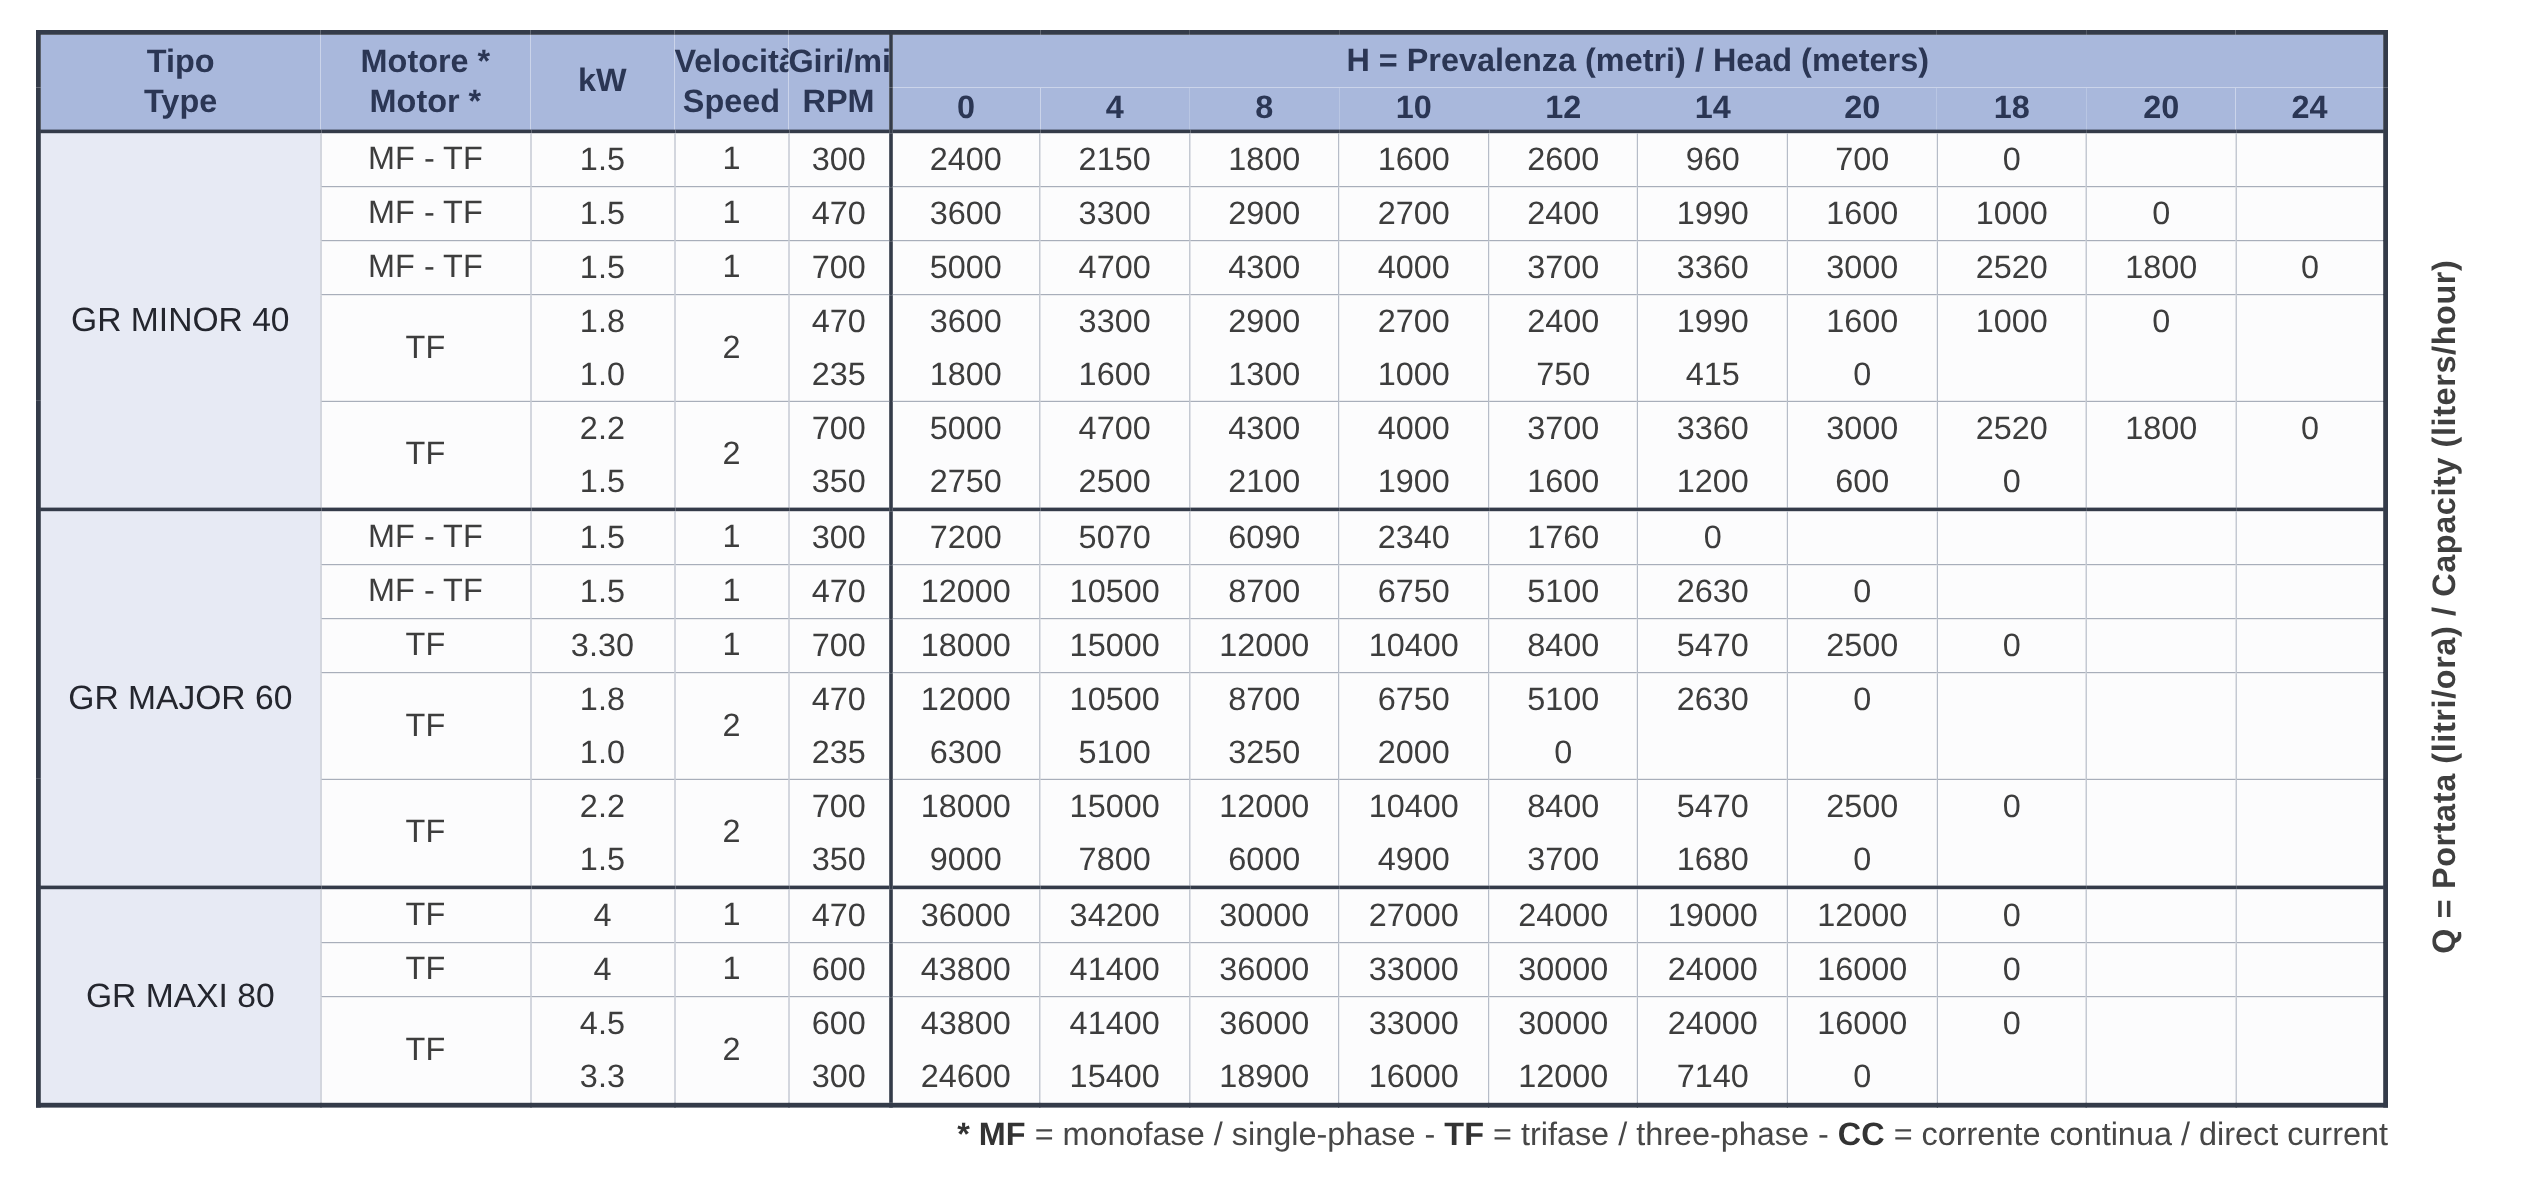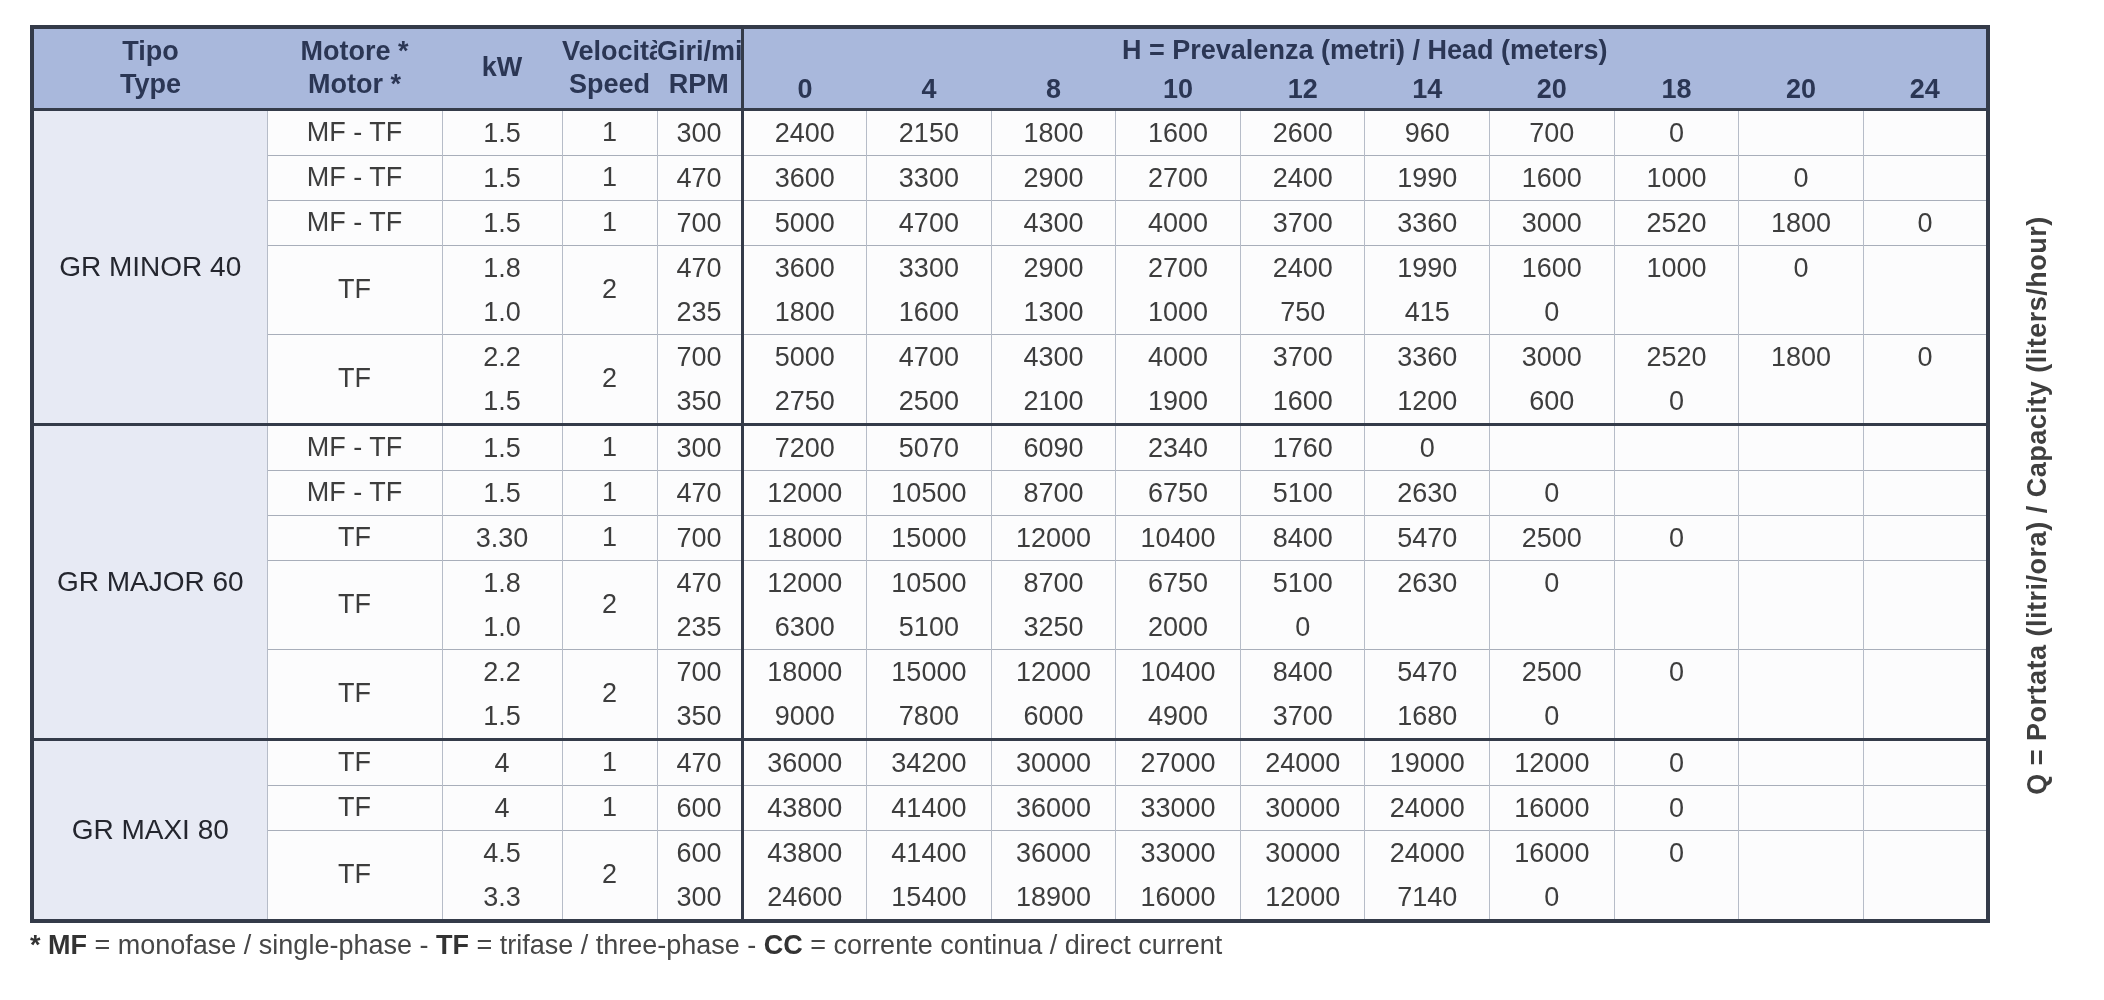--- a/index.html
+++ b/index.html
@@ -48,21 +48,21 @@
   .side-label{
     position:absolute;left:1992px;top:105px;width:90px;height:800px;
     display:flex;align-items:center;justify-content:center;
   }
   .side-label .rot{
     transform:rotate(-90deg);white-space:nowrap;
     font-size:27px;font-weight:700;color:#3f3f3f;letter-spacing:0.5px;
   }
   .footnote{
     position:absolute;left:30px;top:930px;width:1960px;
-    text-align:left;font-size:27px;color:#474747;
+    text-align:right;font-size:27px;color:#474747;
   }
   .footnote b{font-weight:700;color:#333;}
 </style>
 </head>
 <body>
 
 <div class="table-wrap">
   <table aria-label="pump capacity table">
       <colgroup>
         <col style="width: 235px;">

